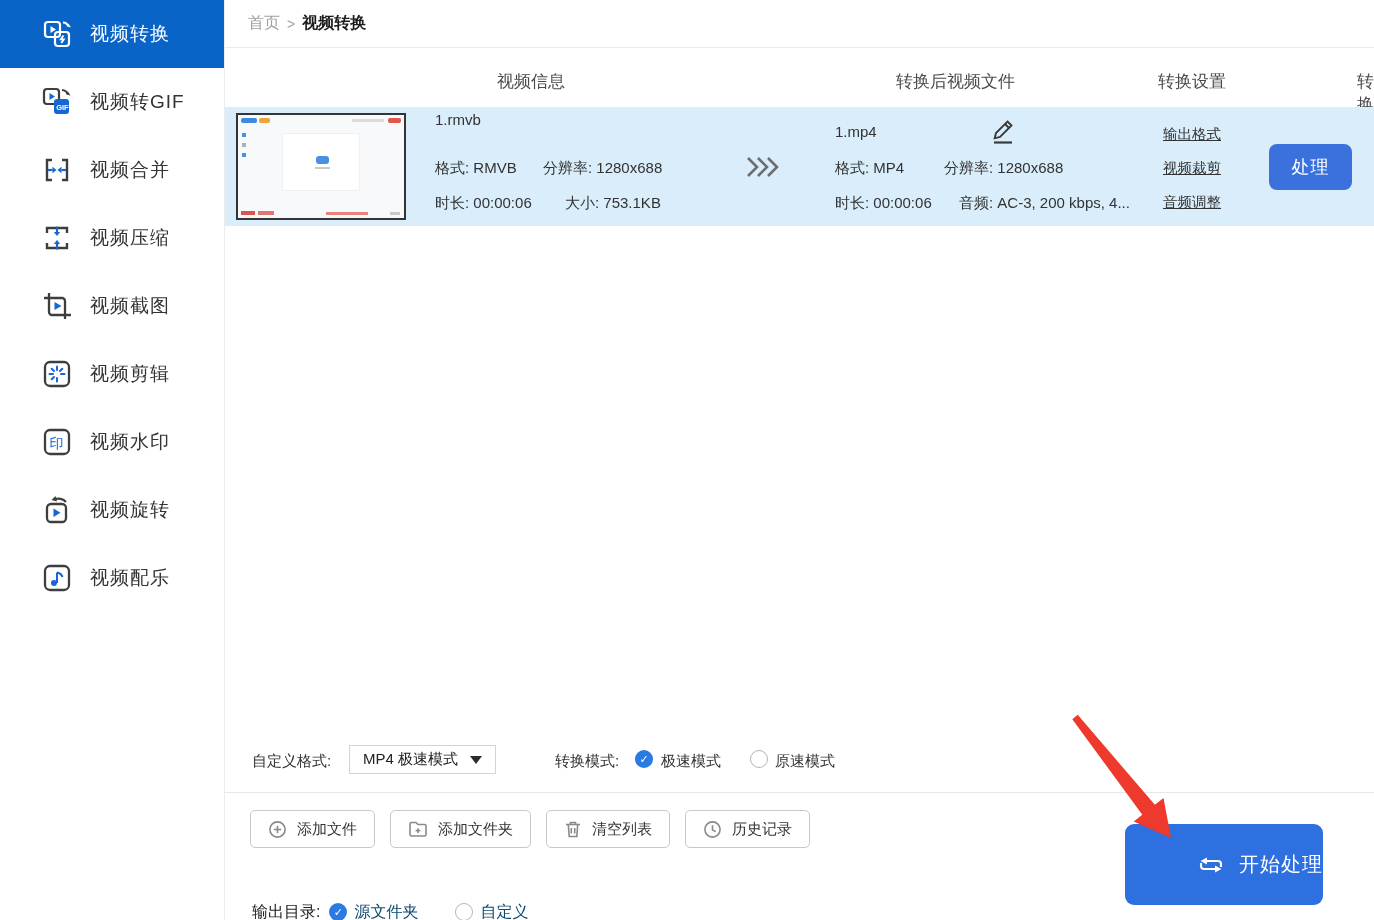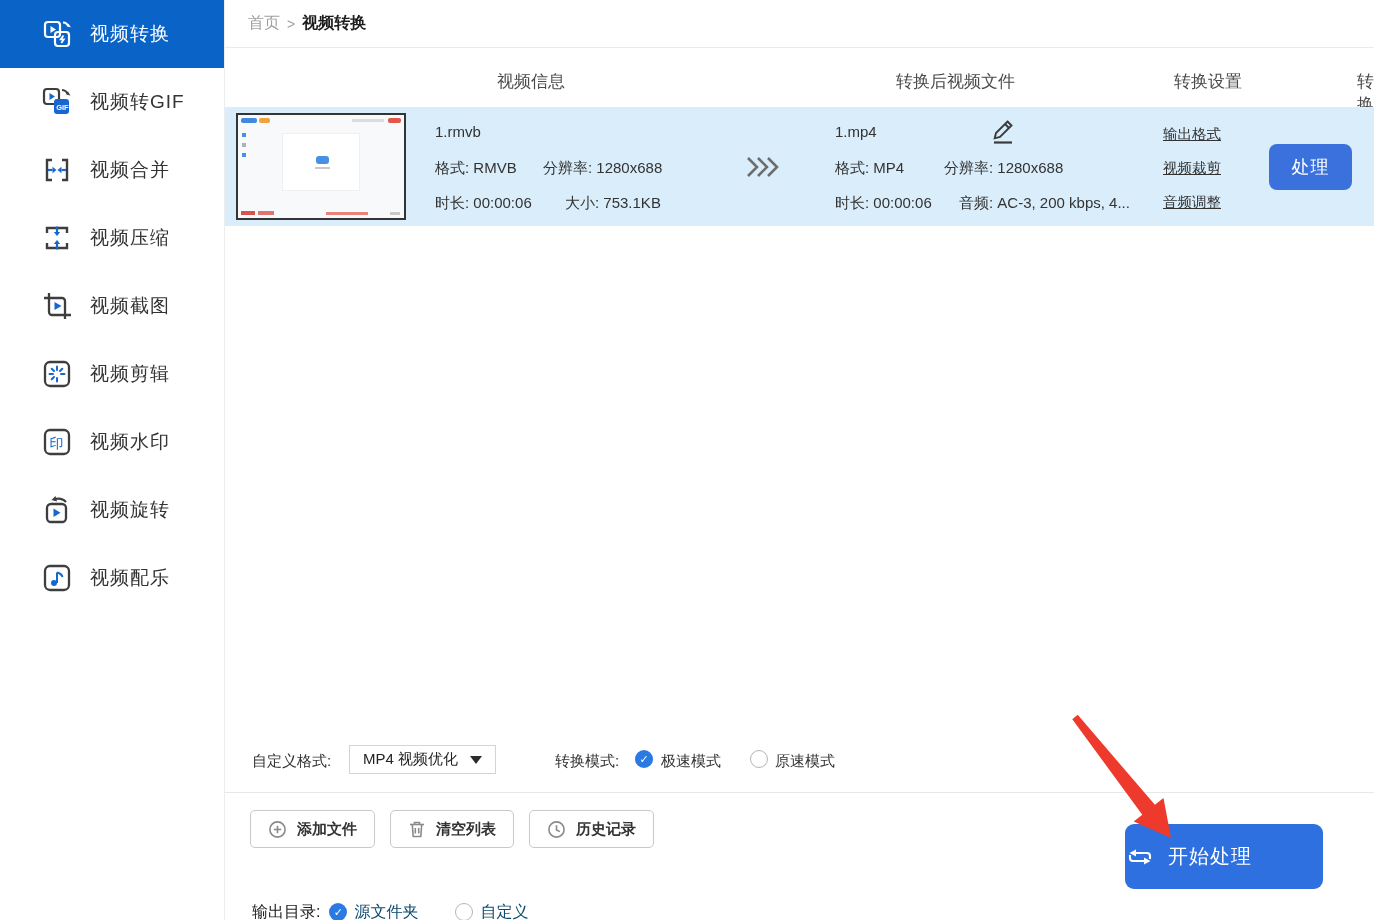--- a/index.html
+++ b/index.html
@@ -23,21 +23,21 @@
   .breadcrumb { position:absolute; left:0; top:0; width:100%; height:48px;
                 border-bottom:1px solid #ebebeb; display:flex; align-items:center;
                 padding-left:23px; font-size:16px; }
   .bc-home { color:#a0a0a0; cursor:pointer; }
   .bc-sep { color:#a0a0a0; margin:0 7px; font-size:14px; }
   .bc-cur { color:#1c1c1c; font-weight:700; }
 
   .thead { position:absolute; left:0; top:48px; width:100%; height:58px; }
   .thead span { position:absolute; top:22px; font-size:17px; color:#4a4a4a; }
   .th-0 { left:53px;margin-top:36px; }  .th-1 { left:272px; } .th-2 { left:671px; }
-  .th-3 { left:933px;margin-left:16px; } .th-4 { left:1132px; }
+  .th-3 { left:933px; } .th-4 { left:1132px; }
 
   
   .file-row { position:absolute; left:0; top:107px; width:100%; height:119px; background:#d9edfb; }
   .file-row .txt { position:absolute; font-size:15px; color:#333; white-space:nowrap; }
 
   .thumb { position:absolute; left:11px; top:6px; width:170px; height:107px;
            background:#f7f9fa; border:2px solid #343434; cursor:pointer; }
   .thumb div { position:absolute; }
   .t-blue   { left:3px;  top:3px; width:16px; height:5px; background:#3f8ae0; border-radius:2px; }
   .t-orange { left:21px; top:3px; width:11px; height:5px; background:#f0a23c; border-radius:2px; }
@@ -47,21 +47,21 @@
   .t-d2 { left:4px; top:28px; width:4px; height:4px; background:#a9b2ba; }
   .t-d3 { left:4px; top:38px; width:4px; height:4px; background:#4a90e2; }
   .t-panel { left:44px; top:18px; width:78px; height:58px; background:#fff; border:1px solid #eef0f2; }
   .t-cloud { left:33px; top:22px; width:13px; height:8px; background:#4a90e2; border-radius:3px; }
   .t-cap   { left:32px; top:33px; width:15px; height:2px; background:#c9c9c9; }
   .t-b1 { left:3px;  bottom:3px; width:14px; height:4px; background:#d9534f; }
   .t-b2 { left:20px; bottom:3px; width:16px; height:4px; background:#e2756f; }
   .t-b3 { left:88px; bottom:3px; width:42px; height:3px; background:#e8837b; }
   .t-b4 { right:4px; bottom:3px; width:10px; height:3px; background:#c9c9c9; }
 
-  .src-name { left:210px; top:16px; }
+  .src-name { left:210px; top:4px; }
   .src-fmt  { left:210px; top:52px; }
   .src-res  { left:318px; top:52px; }
   .src-dur  { left:210px; top:87px; }
   .src-size { left:340px; top:87px; }
   .chevrons { position:absolute; left:520px; top:48px; }
   .out-name { left:610px; top:16px; }
   .out-fmt  { left:610px; top:52px; }
   .out-res  { left:719px; top:52px; }
   .out-dur  { left:610px; top:87px; }
   .out-aud  { left:734px; top:87px; }
@@ -91,37 +91,37 @@
   .radio.off { border:1px solid #b5b5b5; background:#fff; }
   .r-fast { left:410px; } .r-fast-lbl { position:absolute; left:436px; top:7px; font-size:15px; color:#333; cursor:pointer; }
   .r-orig { left:525px; } .r-orig-lbl { position:absolute; left:550px; top:7px; font-size:15px; color:#333; cursor:pointer; }
 
   .sep { position:absolute; left:0; top:792px; width:100%; height:1px; background:#e8e8e8; }
 
   
   .toolbar { position:absolute; left:25px; top:810px; display:flex; gap:15px; }
   .tb-btn { height:38px; display:flex; align-items:center; gap:10px; padding:0 17px;
             background:#fff; border:1px solid #c9c9c9; border-radius:5px;
-            font-size:15px; color:#333; cursor:pointer; font-family:inherit;font-weight:bold; }
+            font-size:15px; color:#333; cursor:pointer; font-family:inherit; }
 
   
   .outdir { position:absolute; left:27px; top:900px; height:24px; display:flex;
             align-items:center; }
   .outdir .od-label { font-size:16px; color:#222; margin-right:9px; }
   .od-radio { width:18px; height:18px; border-radius:50%; display:flex; align-items:center;
               justify-content:center; cursor:pointer; }
   .od-radio.on { background:#2a7ae4; color:#fff; font-size:11px; font-weight:bold; }
   .od-radio.off { border:1px solid #b5b5b5; background:#fff; }
   .od-lbl { font-size:16px; color:#0c4a6e; margin:0 0 0 7px; cursor:pointer; }
   .od-gap { width:37px; }
 
   
-  .start-btn { position:absolute; left:900px; top:824px; width:198px; height:65px;
+  .start-btn { position:absolute; left:900px; top:824px; width:198px; height:81px;
                background:#2f70e0; border:none; border-radius:9px; color:#fff;
-               display:flex; align-items:center; justify-content:flex-start; gap:13px;
+               display:flex; align-items:center; justify-content:flex-end; gap:13px;
                font-size:20px; cursor:pointer; font-family:inherit; letter-spacing:1px; }
 
   
   .arrow-overlay { position:absolute; left:0; top:0; width:1374px; height:920px;
                    pointer-events:none; z-index:50; }
 </style>
 </head>
 <body>
 
 <div class="app">
@@ -316,40 +316,48 @@
       <span class="slink sl-0">输出格式</span>
       <span class="slink sl-1">视频裁剪</span>
       <span class="slink sl-2">音频调整</span>
 
       <button class="process-btn">处理</button>
     </div>
 
     <div class="opts">
       <span class="opt-label">自定义格式:</span>
       <div class="select">
-        <span class="sel-txt">MP4 视频优化</span>
+        <span class="sel-txt">MP4 极速模式</span>
         <span class="caret"></span>
       </div>
       <span class="mode-label">转换模式:</span>
       <span class="radio on r-fast">✓</span>
       <span class="r-fast-lbl">极速模式</span>
       <span class="radio off r-orig"></span>
       <span class="r-orig-lbl">原速模式</span>
     </div>
 
     <div class="sep"></div>
 
     <div class="toolbar">
       <button class="tb-btn">
         <svg width="19" height="19" viewBox="0 0 19 19" fill="none" stroke="#8a8a8a" stroke-width="1.6">
           <circle cx="9.5" cy="9.5" r="7.6"></circle>
             <line x1="9.5" y1="5.8" x2="9.5" y2="13.2"></line>
             <line x1="5.8" y1="9.5" x2="13.2" y2="9.5"></line>
         </svg>
         <span>添加文件</span>
+      </button>
+      <button class="tb-btn">
+        <svg width="20" height="18" viewBox="0 0 20 18" fill="none" stroke="#8a8a8a" stroke-width="1.6">
+          <path d="M2,4 a1.5,1.5 0 0 1 1.5,-1.5 H8 l2,2 h6.5 A1.5,1.5 0 0 1 18,6 v8.5 a1.5,1.5 0 0 1 -1.5,1.5 h-13 A1.5,1.5 0 0 1 2,14.5 z"></path>
+          <line x1="10" y1="8.2" x2="10" y2="13"></line>
+            <line x1="7.6" y1="10.6" x2="12.4" y2="10.6"></line>
+        </svg>
+        <span>添加文件夹</span>
       </button>
       <button class="tb-btn">
         <svg width="18" height="19" viewBox="0 0 18 19" fill="none" stroke="#8a8a8a" stroke-width="1.6">
           <line x1="2" y1="4.5" x2="16" y2="4.5"></line>
             <path d="M6.5,4.5 V2.5 h5 v2"></path>
           <path d="M4.3,4.5 l0.9,12 h7.6 l0.9,-12"></path>
             <line x1="7.3" y1="8" x2="7.3" y2="13.5"></line>
             <line x1="10.7" y1="8" x2="10.7" y2="13.5"></line>
         </svg>
         <span>清空列表</span>

